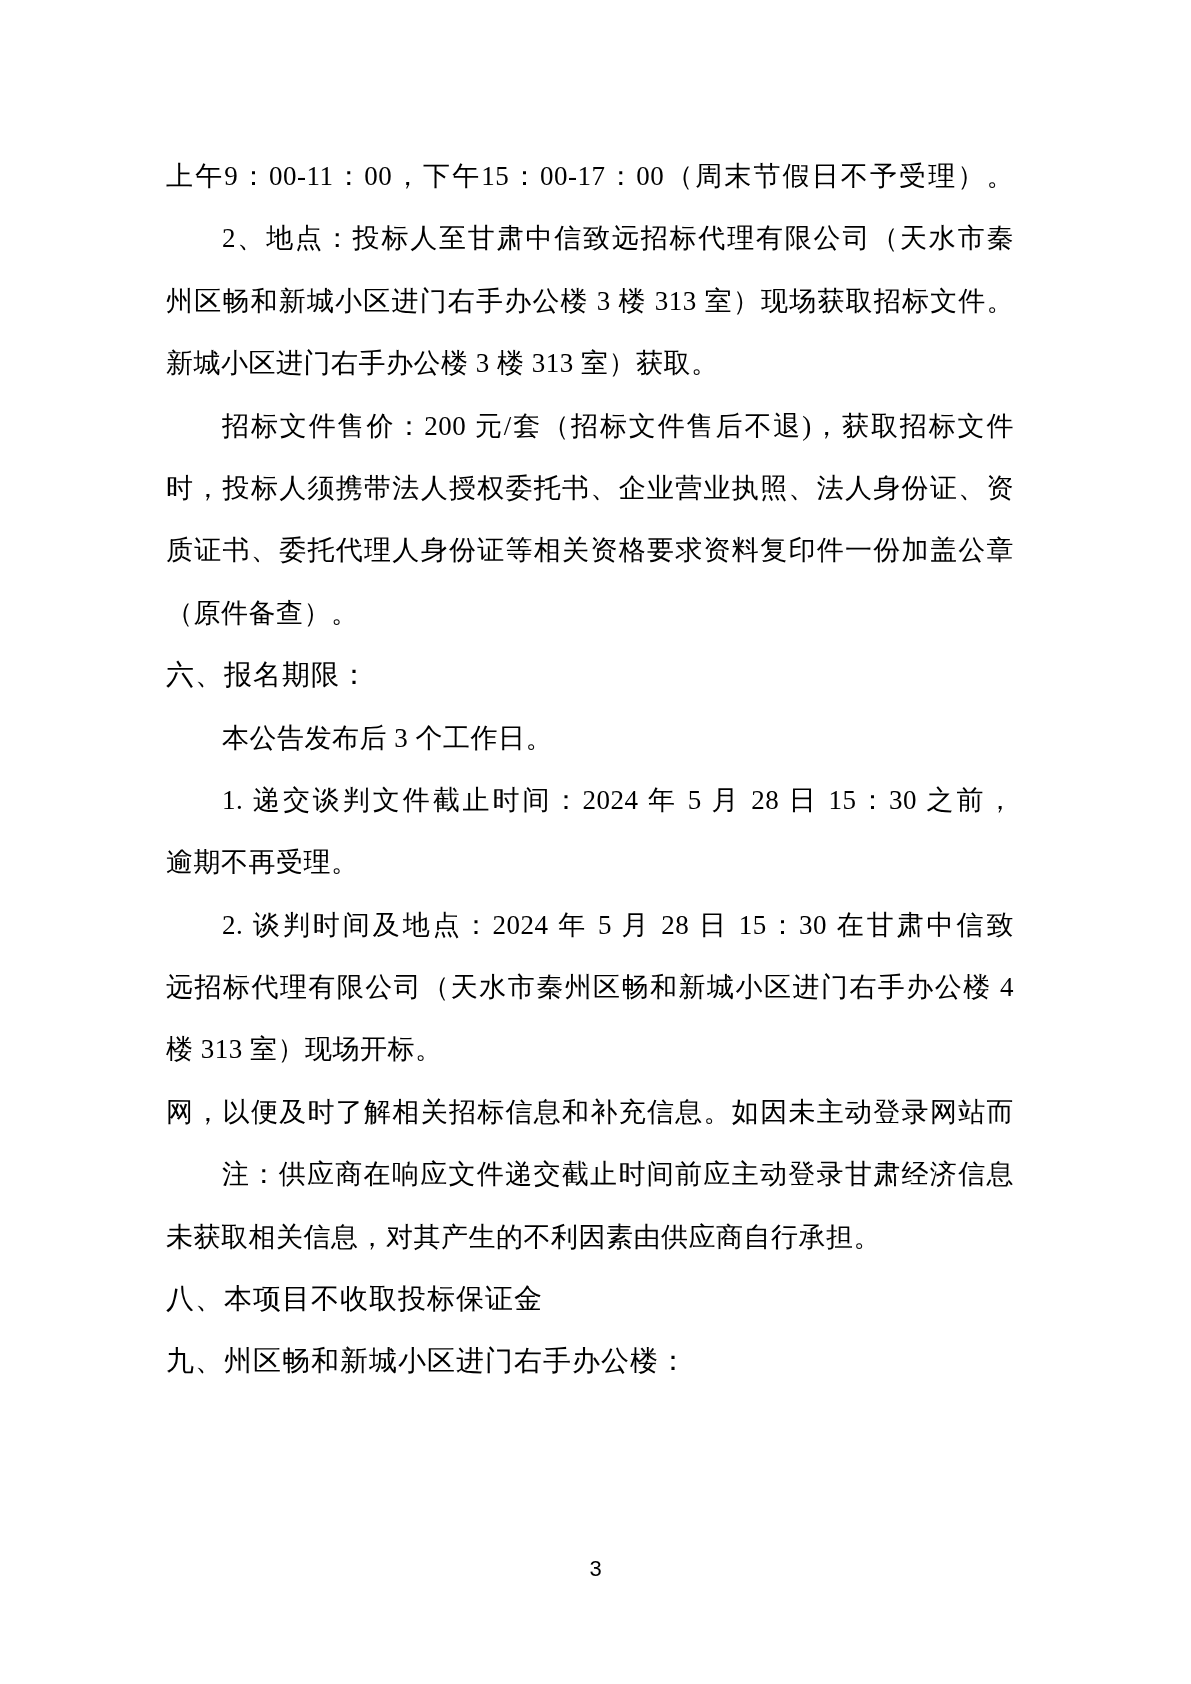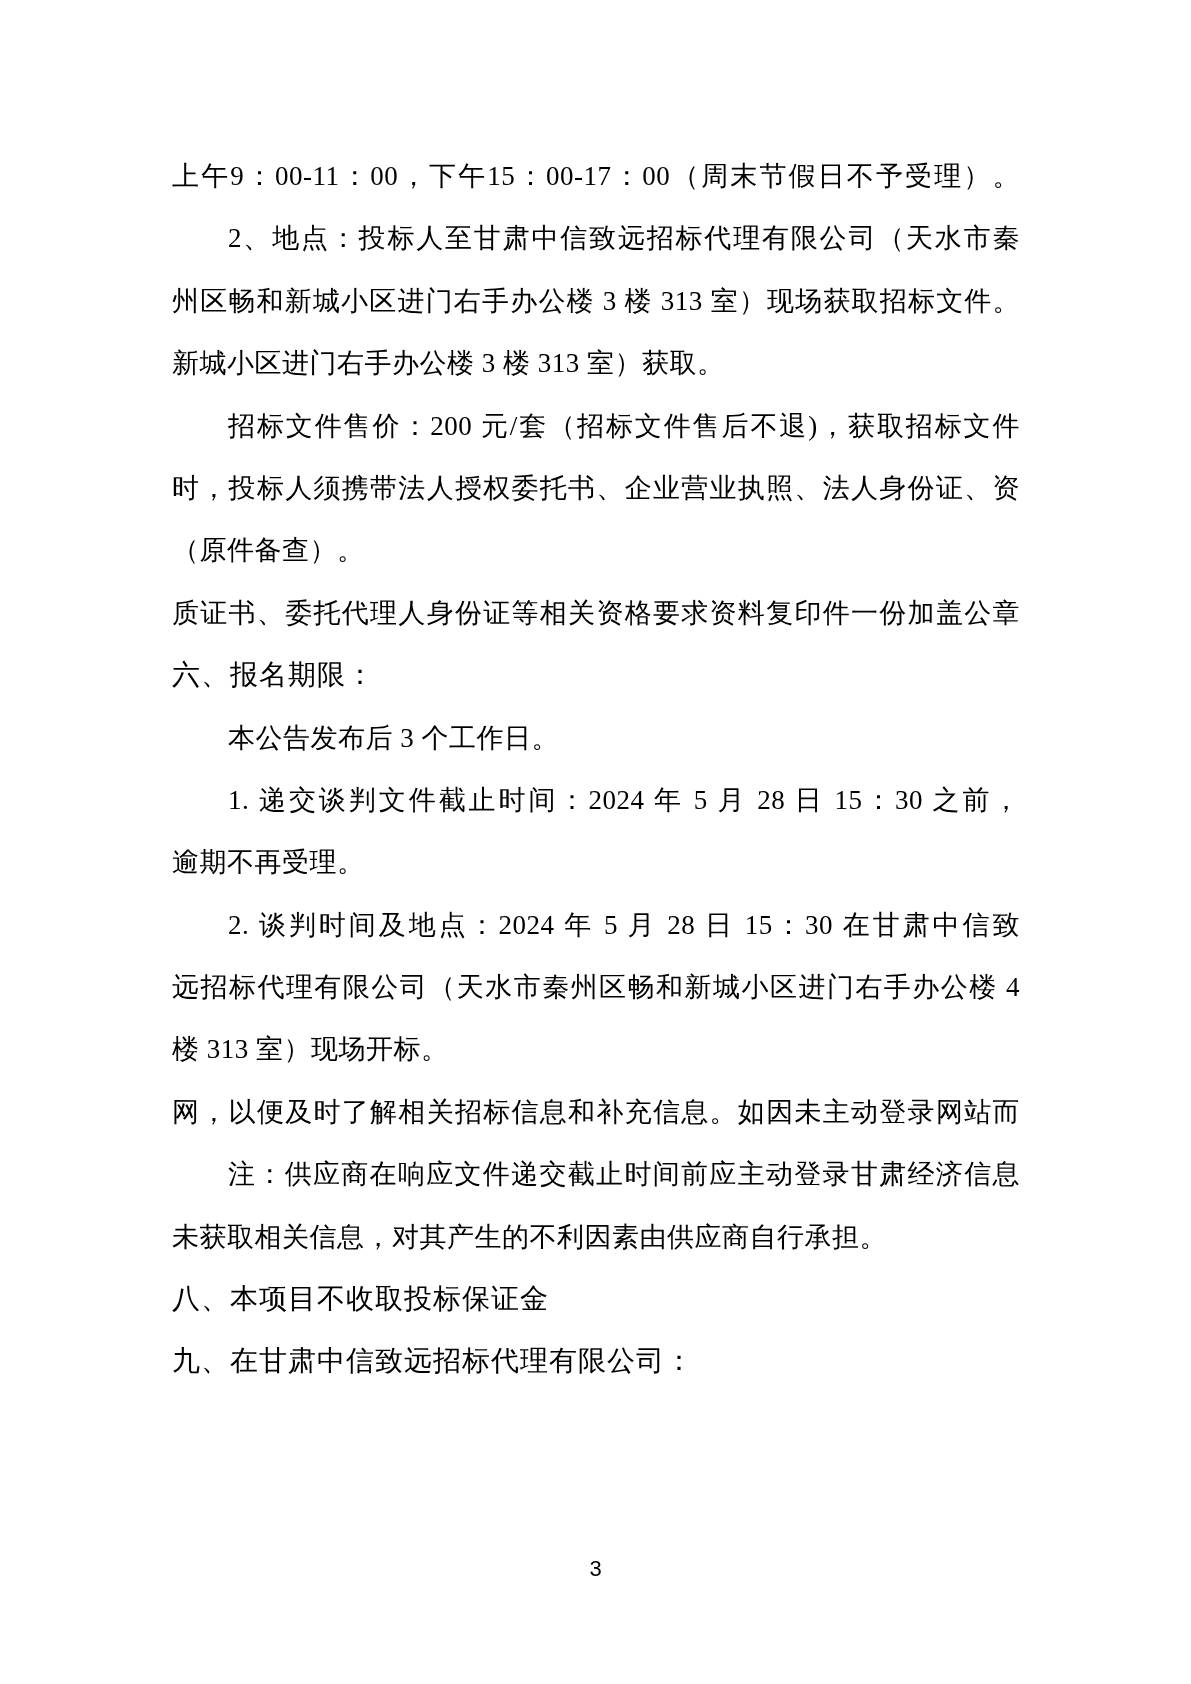--- a/index.html
+++ b/index.html
@@ -13,21 +13,21 @@
   .page {
     position: relative;
     width: 1191px;
     height: 1684px;
     background: #ffffff;
     color: #000000;
     font-family: "Liberation Serif", "DejaVu Serif", serif;
   }
   .doc {
     position: absolute;
-    left: 172px;
+    left: 166px;
     top: 145px;
     width: 848px;
   }
   .ln {
     height: 62.4px;
     line-height: 62.4px;
     font-size: 27px;
     white-space: pre-wrap;
     text-align: left;
     letter-spacing: 0.5px;
@@ -61,30 +61,30 @@
 <body>
 
 <div class="page">
   <div class="doc">
     <div class="ln fill">上午9：00-11：00，下午15：00-17：00（周末节假日不予受理）。</div>
     <div class="ln fill indent">2、地点：投标人至甘肃中信致远招标代理有限公司（天水市秦</div>
     <div class="ln fill">州区畅和新城小区进门右手办公楼 3 楼 313 室）现场获取招标文件。</div>
     <div class="ln">新城小区进门右手办公楼 3 楼 313 室）获取。</div>
     <div class="ln fill indent">招标文件售价：200 元/套（招标文件售后不退)，获取招标文件</div>
     <div class="ln fill">时，投标人须携带法人授权委托书、企业营业执照、法人身份证、资</div>
+    <div class="ln fill">质证书、委托代理人身份证等相关资格要求资料复印件一份加盖公章</div>
     <div class="ln">（原件备查）。</div>
-    <div class="ln fill">质证书、委托代理人身份证等相关资格要求资料复印件一份加盖公章</div>
     <div class="ln heading">六、报名期限：</div>
     <div class="ln indent">本公告发布后 3 个工作日。</div>
     <div class="ln fill indent">1. 递交谈判文件截止时间：2024 年 5 月 28 日 15：30 之前，</div>
     <div class="ln">逾期不再受理。</div>
     <div class="ln fill indent">2. 谈判时间及地点：2024 年 5 月 28 日 15：30 在甘肃中信致</div>
     <div class="ln fill">远招标代理有限公司（天水市秦州区畅和新城小区进门右手办公楼 4</div>
     <div class="ln">楼 313 室）现场开标。</div>
     <div class="ln fill">网，以便及时了解相关招标信息和补充信息。如因未主动登录网站而</div>
     <div class="ln fill indent">注：供应商在响应文件递交截止时间前应主动登录甘肃经济信息</div>
     <div class="ln">未获取相关信息，对其产生的不利因素由供应商自行承担。</div>
     <div class="ln heading">八、本项目不收取投标保证金</div>
-    <div class="ln heading">九、在甘肃中信致远招标代理有限公司：</div>
+    <div class="ln heading">九、州区畅和新城小区进门右手办公楼：</div>
   </div>
 
   <div class="footer">3</div>
 </div>
 
 </body></html>

